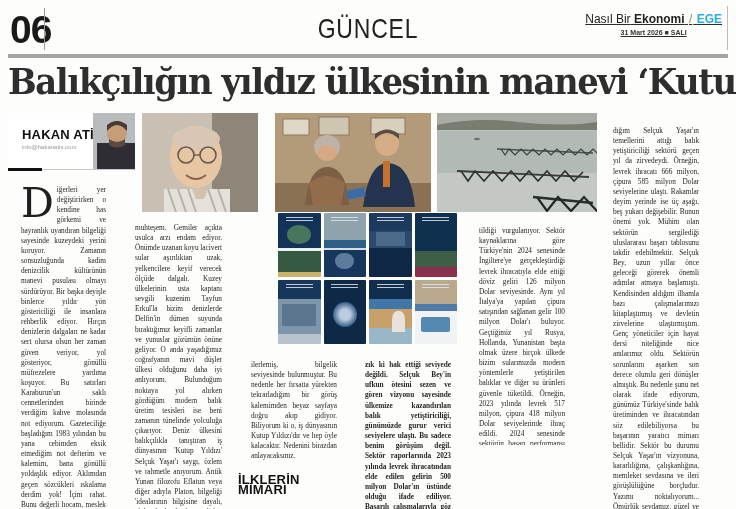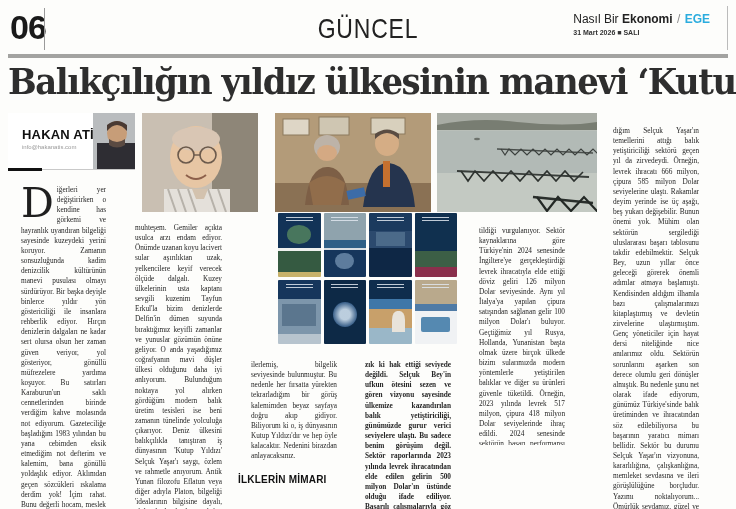--- a/index.html
+++ b/index.html
@@ -4,29 +4,29 @@
 <style>
   html,body{margin:0;padding:0;background:#e8e8e4;}
   .page{
     position:relative;width:736px;height:509px;background:#fdfdfb;
     font-family:"Liberation Serif", serif;color:#2b2b2b;overflow:hidden;
     box-shadow:0 0 4px rgba(0,0,0,.25);
   }
   
   .page-number{
     position:absolute;left:10px;top:8px;font-family:"Liberation Sans",sans-serif;
-    font-size:34px;font-weight:700;color:#1a1a1a;letter-spacing:-1px;text-align:center;
+    font-size:39px;font-weight:700;color:#1a1a1a;letter-spacing:-1px;text-align:center;
   }
   .masthead-rule-left{position:absolute;left:44px;top:8px;width:1px;height:42px;background:#9a9a9a;}
   .section-title{
     position:absolute;left:0;right:0;top:13px;text-align:center;
     font-family:"Liberation Sans",sans-serif;font-size:28px;font-weight:500;
     color:#222;letter-spacing:1px;transform:scaleX(.82);
   }
-  .brand-block{position:absolute;right:26px;top:12px;text-align:left;font-family:"Liberation Sans",sans-serif;}
+  .brand-block{position:absolute;right:14px;top:12px;text-align:center;font-family:"Liberation Sans",sans-serif;text-decoration:underline;}
   .brand-line{font-size:12px;color:#222;}
   .brand-line .bold{font-weight:700;}
   .brand-line .sep{color:#8c8c8c;padding:0 1px;}
   .brand-line .edition{color:#2bacde;font-weight:700;}
   .date-line{font-size:7px;color:#333;font-weight:700;margin-top:3px;}
   .masthead-rule-right{position:absolute;right:8px;top:6px;width:1px;height:44px;background:#bbb;}
   .masthead-bar{position:absolute;left:8px;right:8px;top:54px;height:4px;background:#a3a3a1;}
 
   
   .headline{
@@ -88,21 +88,21 @@
   #col2{left:122px;top:210px;width:113px;height:299px;}
   #col3{left:238px;top:347px;width:112px;height:162px;}
   #col4{left:352px;top:347px;width:112px;height:162px;font-weight:bold;}
   #col5{left:466px;top:213px;width:112px;height:232px;}
   #col6{left:600px;top:113px;width:112px;height:396px;}
   .dropcap{
     float:left;font-family:"DejaVu Serif",serif;font-size:41px;line-height:33px;
     padding:2px 3px 0 0;font-weight:400;color:#1f1f1f;
   }
   .subhead{
-    font-family:"Liberation Sans",sans-serif;font-weight:700;font-size:10px;
+    font-family:"Liberation Sans",sans-serif;font-weight:700;font-size:13px;
     letter-spacing:.2px;color:#111;margin:5px 0 3px;text-align:left;
   }
   .para{margin:13px;}
   .para + .para{text-indent:7px;}
 </style>
 </head>
 <body>
 
 <div class="page">
 

